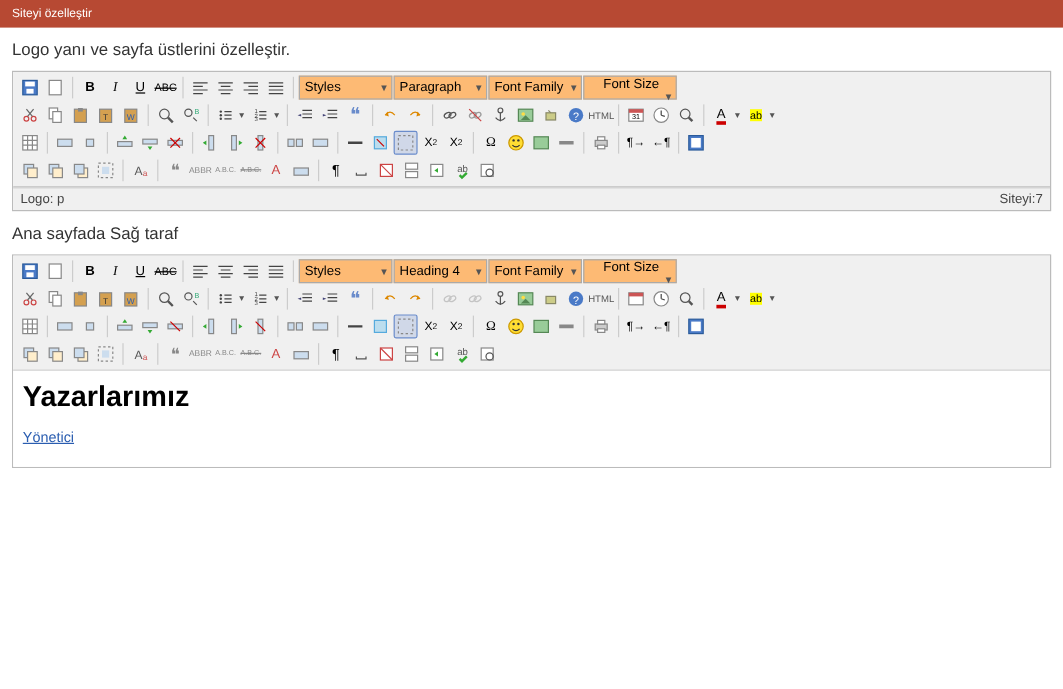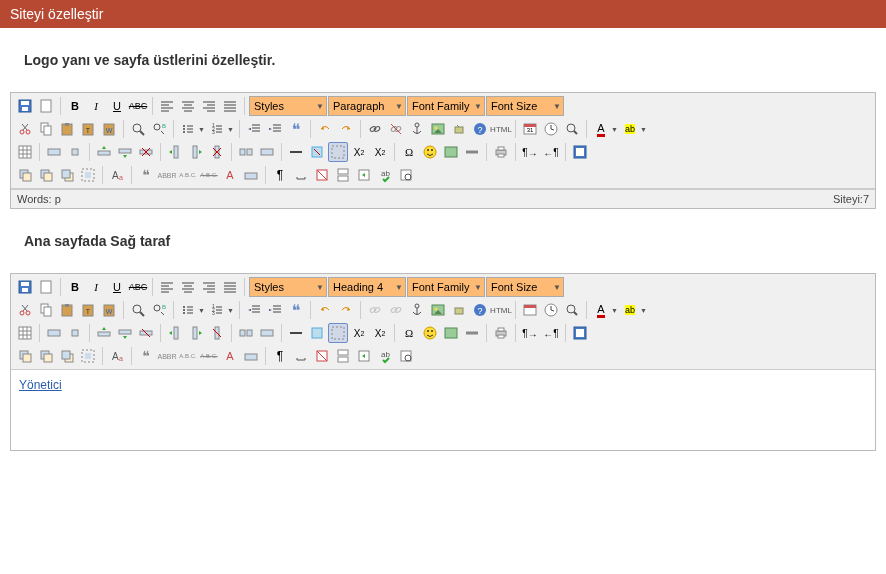--- a/index.html
+++ b/index.html
@@ -1,30 +1,30 @@
 <!DOCTYPE html>
 <html><head>
 <meta charset="utf-8">
 <style>
 * { box-sizing: border-box; margin: 0; padding: 0; }
 body { font-family: Arial, sans-serif; font-size: 12px; background: #fff; width: 886px; }
-.header { background: #B74933; color: #fff; padding: 6px 10px; font-size: 14px; }
-.section-title { padding: 24px; font-size: 14px; color: #333; font-weight: bold; }
+.header { background: #B74933; color: #fff; padding: 6px 10px; font-size: 10px; }
+.section-title { padding: 10px; font-size: 14px; color: #333; }
 .editor-container { margin: 0 10px; border: 1px solid #bbb; }
 .toolbar { background: #f0f0f0; border-bottom: 1px solid #ccc; padding: 2px 4px; display: flex; flex-wrap: wrap; align-items: center; gap: 1px; }
 .toolbar-row { display: flex; flex-wrap: wrap; align-items: center; gap: 1px; width: 100%; padding: 1px 0; }
 .btn { width: 20px; height: 20px; display: inline-flex; align-items: center; justify-content: center; font-size: 11px; cursor: pointer; border: 1px solid transparent; border-radius: 2px; }
 .btn.active { background: #d0d8e8; border-color: #6a8ccb; }
 .sep { width: 1px; height: 18px; background: #ccc; margin: 0 3px; }
 .dropdown { height: 20px; font-size: 11px; border: 1px solid #aaa; background: #fdba74; display: flex; align-items: center; padding: 0 2px 0 4px; cursor: pointer; }
 .dropdown .arrow { margin-left: auto; font-size: 8px; color: #555; padding-left: 4px; }
 .dd-styles { width: 78px; }
 .dd-para { width: 78px; }
 .dd-font { width: 78px; justify-content: flex-end; }
-.dd-size { width: 78px; }
+.dd-size { width: 78px; flex-direction: column; }
 .editor-body { min-height: 140px; padding: 8px; font-size: 12px; color: #333; background: #fff; }
 .editor-body2 { min-height: 80px; padding: 8px; background: #fff; }
 .editor-body2 h2 { font-size: 24px; font-weight: bold; margin-bottom: 12px; }
 .editor-body2 a { color: #2a5db0; text-decoration: underline; font-size: 12px; }
 .status-bar { border-top: 1px solid #ccc; background: #f0f0f0; display: flex; justify-content: space-between; padding: 3px 6px; font-size: 11px; color: #444; }
 svg { width: 16px; height: 16px; }
 .split-btn { display: inline-flex; align-items: center; }
 .split-btn .arrow-part { width: 8px; font-size: 7px; color: #555; }
 </style>
 </head>
@@ -501,21 +501,21 @@
         </span>
       <span class="btn">
           <svg viewBox="0 0 16 16">
             <rect x="3" y="3" width="10" height="10" fill="#fff" stroke="#888"></rect>
             <circle cx="10" cy="10" r="3" fill="none" stroke="#555"></circle>
           </svg>
         </span>
     </div>
   </div>
   <div class="status-bar">
-    <span>Words: p</span>
+    <span>Logo: p</span>
     <span>Siteyi:7</span>
   </div>
 </div>
 
 <div class="section-title">Ana sayfada Sağ taraf</div>
 
 <div class="editor-container">
   <div class="toolbar">
 
     <div class="toolbar-row">
@@ -974,15 +974,16 @@
         </span>
       <span class="btn">
           <svg viewBox="0 0 16 16">
             <rect x="3" y="3" width="10" height="10" fill="#fff" stroke="#888"></rect>
             <circle cx="10" cy="10" r="3" fill="none" stroke="#555"></circle>
           </svg>
         </span>
     </div>
   </div>
   <div class="editor-body2">
+    <h2>Yazarlarımız</h2>
     <a href="#">Yönetici</a>
   </div>
 </div>
 
 </body></html>

